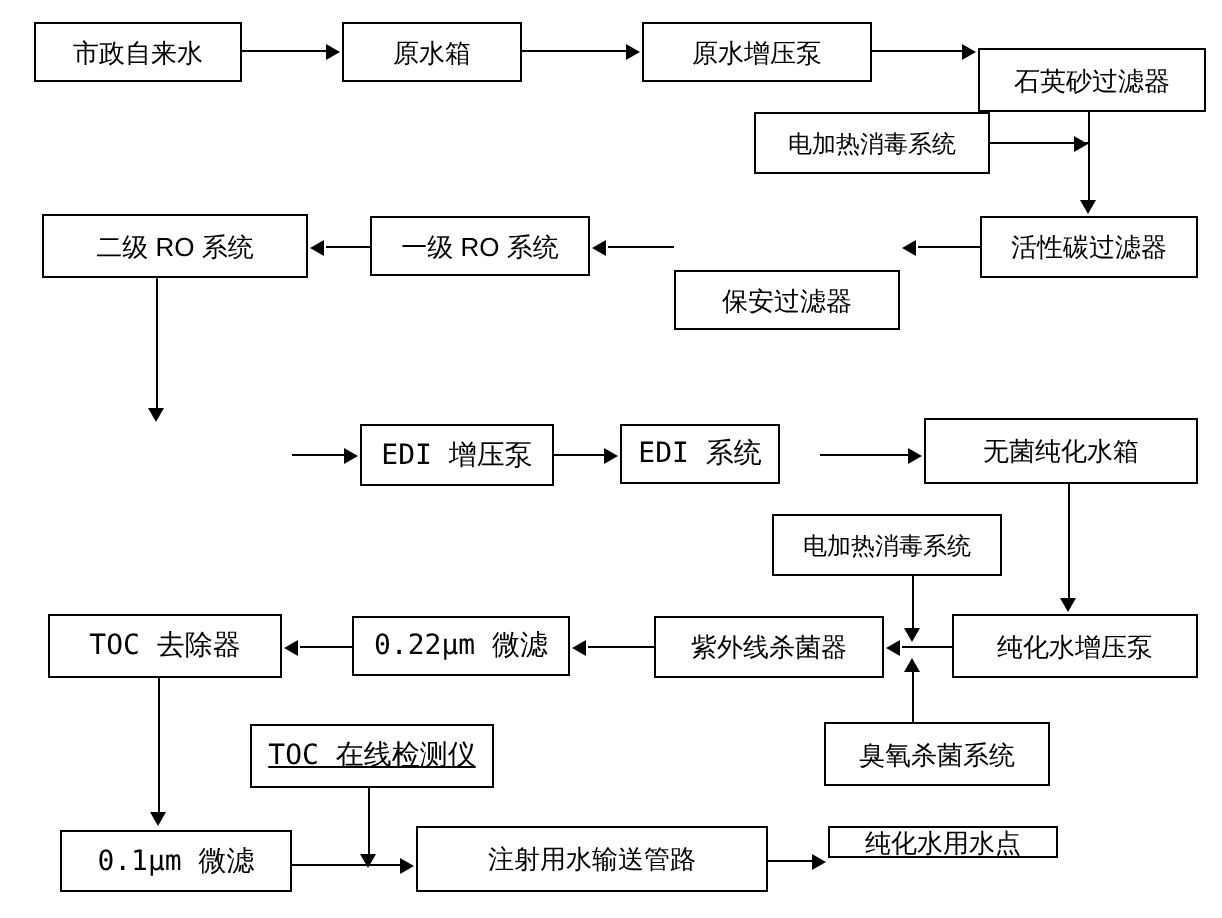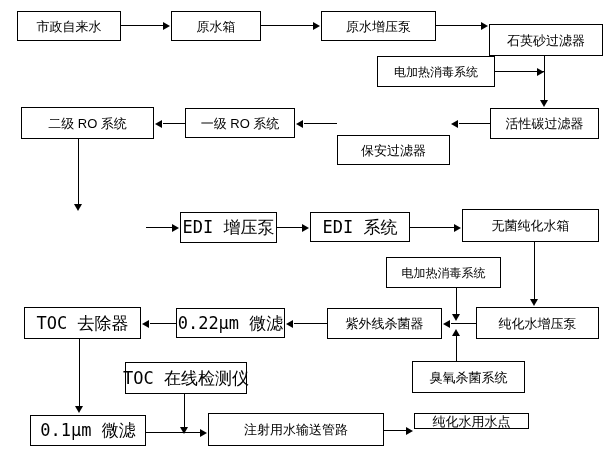--- a/index.html
+++ b/index.html
@@ -25,21 +25,21 @@
     justify-content: center;
     color: #000000;
     font-size: 13px;
     line-height: 1;
     white-space: nowrap;
     letter-spacing: 0px;
     z-index: 3;
   }
   .node.mono {
     font-family: "DejaVu Sans Mono", "Liberation Mono", monospace;
-    font-size: 17px;
+    font-size: 14px;
   }
   .node.small {
     font-size: 12px;
   }
   .edge {
     position: absolute;
     background: #000000;
     z-index: 1;
   }
   .edge.h { height: 1px; }
@@ -123,21 +123,21 @@
 
 
   <div class="edge h" style="left:146px;top:227px;width:28px;"></div>
   <div class="arrow right" style="left:172px;top:224px;"></div>
 
   <div class="node mono" style="left:180px;top:212px;width:97px;height:31px;">EDI 增压泵</div>
 
   <div class="edge h" style="left:277px;top:227px;width:27px;"></div>
   <div class="arrow right" style="left:302px;top:224px;"></div>
 
-  <div class="node mono" style="left:310px;top:212px;width:100px;height:30px;">EDI 系统</div>
+  <div class="node mono" style="left:310px;top:212px;width:80px;height:30px;">EDI 系统</div>
 
   <div class="edge h" style="left:410px;top:227px;width:45px;"></div>
   <div class="arrow right" style="left:454px;top:224px;"></div>
 
   <div class="node" style="left:462px;top:209px;width:137px;height:33px;">无菌纯化水箱</div>
 
   <div class="edge v" style="left:534px;top:242px;height:60px;"></div>
   <div class="arrow down" style="left:530px;top:299px;"></div>
 
   <div class="node small" style="left:386px;top:257px;width:115px;height:31px;">电加热消毒系统</div>
@@ -163,21 +163,21 @@
   <div class="node" style="left:412px;top:361px;width:113px;height:32px;">臭氧杀菌系统</div>
 
   <div class="node" style="left:476px;top:307px;width:123px;height:32px;">纯化水增压泵</div>
 
   <div class="edge v" style="left:456px;top:334px;height:27px;"></div>
   <div class="arrow up" style="left:452px;top:329px;"></div>
 
   <div class="edge v" style="left:79px;top:339px;height:70px;"></div>
   <div class="arrow down" style="left:75px;top:406px;"></div>
 
-  <div class="node mono" style="left:125px;top:362px;width:122px;height:32px;">TOC 在线检测仪</div>
+  <div class="node mono" style="left:125px;top:362px;width:122px;height:32px;text-decoration:underline;">TOC 在线检测仪</div>
 
   <div class="edge v" style="left:184px;top:394px;height:36px;"></div>
   <div class="arrow down" style="left:180px;top:427px;"></div>
 
   <div class="node mono" style="left:30px;top:415px;width:116px;height:31px;">0.1μm 微滤</div>
 
   <div class="edge h" style="left:146px;top:432px;width:55px;"></div>
   <div class="arrow right" style="left:200px;top:429px;"></div>
 
   <div class="node" style="left:208px;top:413px;width:176px;height:33px;">注射用水输送管路</div>

